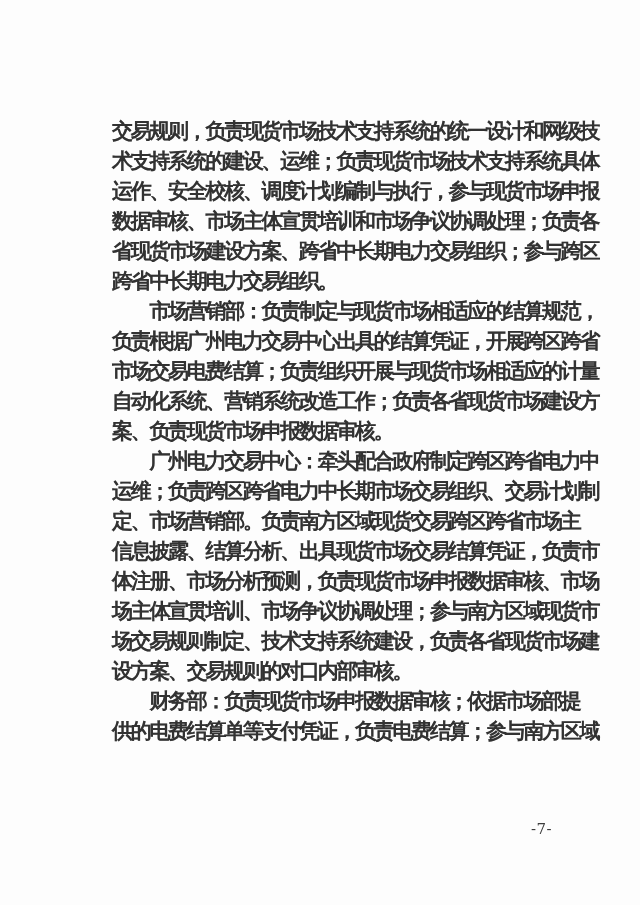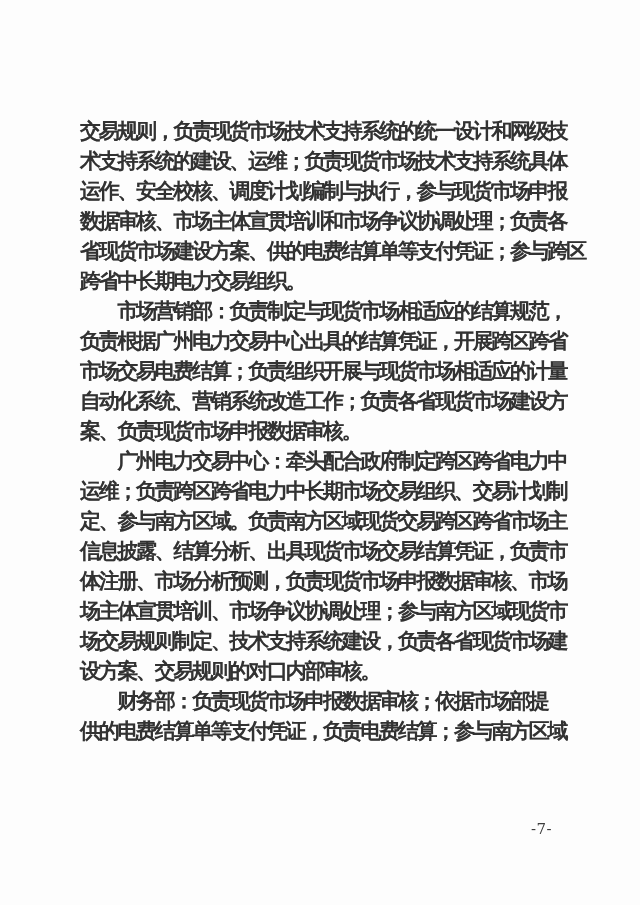--- a/index.html
+++ b/index.html
@@ -27,20 +27,21 @@
   }
   .line {
     height: 30px;
     line-height: 30px;
     font-size: 21px;
     letter-spacing: -2.3px;
     color: #323232;
     font-weight: 600;
     white-space: nowrap;
     text-shadow: 0 0 0.6px rgba(70,70,70,0.45);
+    margin-left: 32px;
   }
   .page-number {
     position: absolute;
     left: 531px;
     top: 819px;
     font-family: "DejaVu Serif", serif;
     font-size: 15px;
     line-height: 20px;
     color: #3c3c3c;
     letter-spacing: 0.5px;
@@ -51,36 +52,36 @@
 <body>
 
 <div class="page">
   <div class="text-block">
 
     <div class="para">
       <div class="line">交易规则，负责现货市场技术支持系统的统一设计和网级技</div>
       <div class="line">术支持系统的建设、运维；负责现货市场技术支持系统具体</div>
       <div class="line">运作、安全校核、调度计划编制与执行，参与现货市场申报</div>
       <div class="line">数据审核、市场主体宣贯培训和市场争议协调处理；负责各</div>
-      <div class="line">省现货市场建设方案、供的电费结算单等支付凭证；参与跨区</div>
+      <div class="line">省现货市场建设方案、跨省中长期电力交易组织；参与跨区</div>
       <div class="line">跨省中长期电力交易组织。</div>
     </div>
 
     <div class="para">
       <div class="line">　　市场营销部：负责制定与现货市场相适应的结算规范，</div>
       <div class="line">负责根据广州电力交易中心出具的结算凭证，开展跨区跨省</div>
       <div class="line">市场交易电费结算；负责组织开展与现货市场相适应的计量</div>
       <div class="line">自动化系统、营销系统改造工作；负责各省现货市场建设方</div>
       <div class="line">案、负责现货市场申报数据审核。</div>
     </div>
 
     <div class="para">
       <div class="line">　　广州电力交易中心：牵头配合政府制定跨区跨省电力中</div>
       <div class="line">运维；负责跨区跨省电力中长期市场交易组织、交易计划制</div>
-      <div class="line">定、参与南方区域。负责南方区域现货交易跨区跨省市场主</div>
+      <div class="line">定、市场营销部。负责南方区域现货交易跨区跨省市场主</div>
       <div class="line">信息披露、结算分析、出具现货市场交易结算凭证，负责市</div>
       <div class="line">体注册、市场分析预测，负责现货市场申报数据审核、市场</div>
       <div class="line">场主体宣贯培训、市场争议协调处理；参与南方区域现货市</div>
       <div class="line">场交易规则制定、技术支持系统建设，负责各省现货市场建</div>
       <div class="line">设方案、交易规则的对口内部审核。</div>
     </div>
 
     <div class="para">
       <div class="line">　　财务部：负责现货市场申报数据审核；依据市场部提</div>
       <div class="line">供的电费结算单等支付凭证，负责电费结算；参与南方区域</div>

